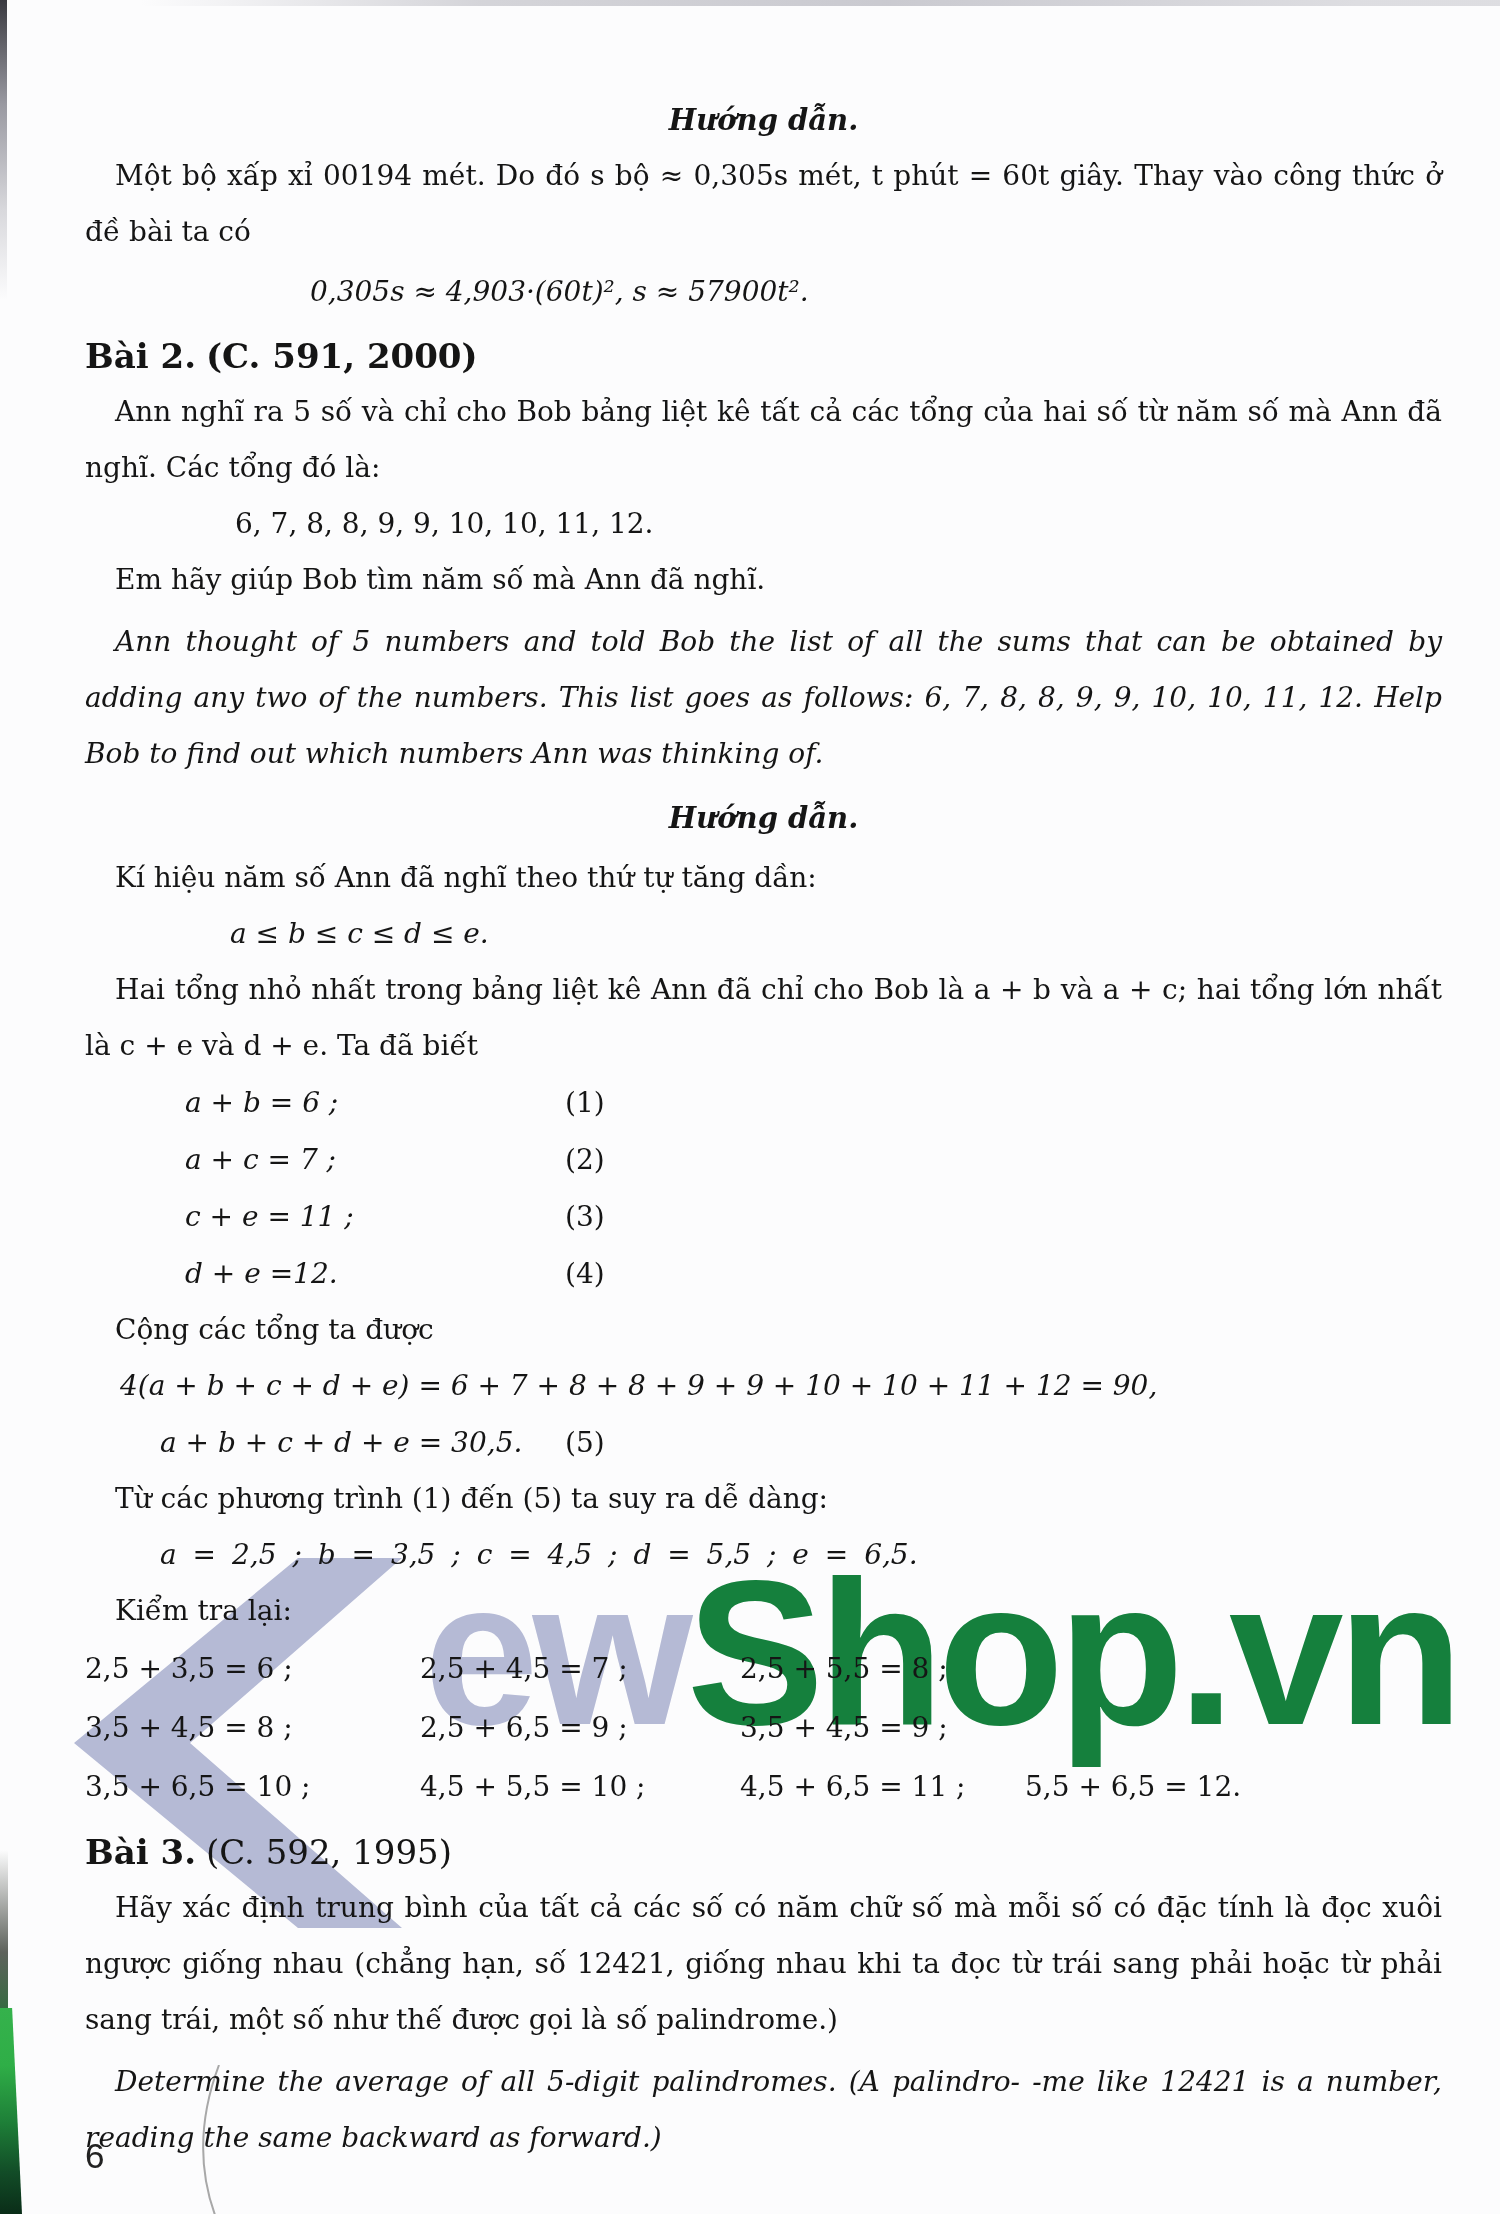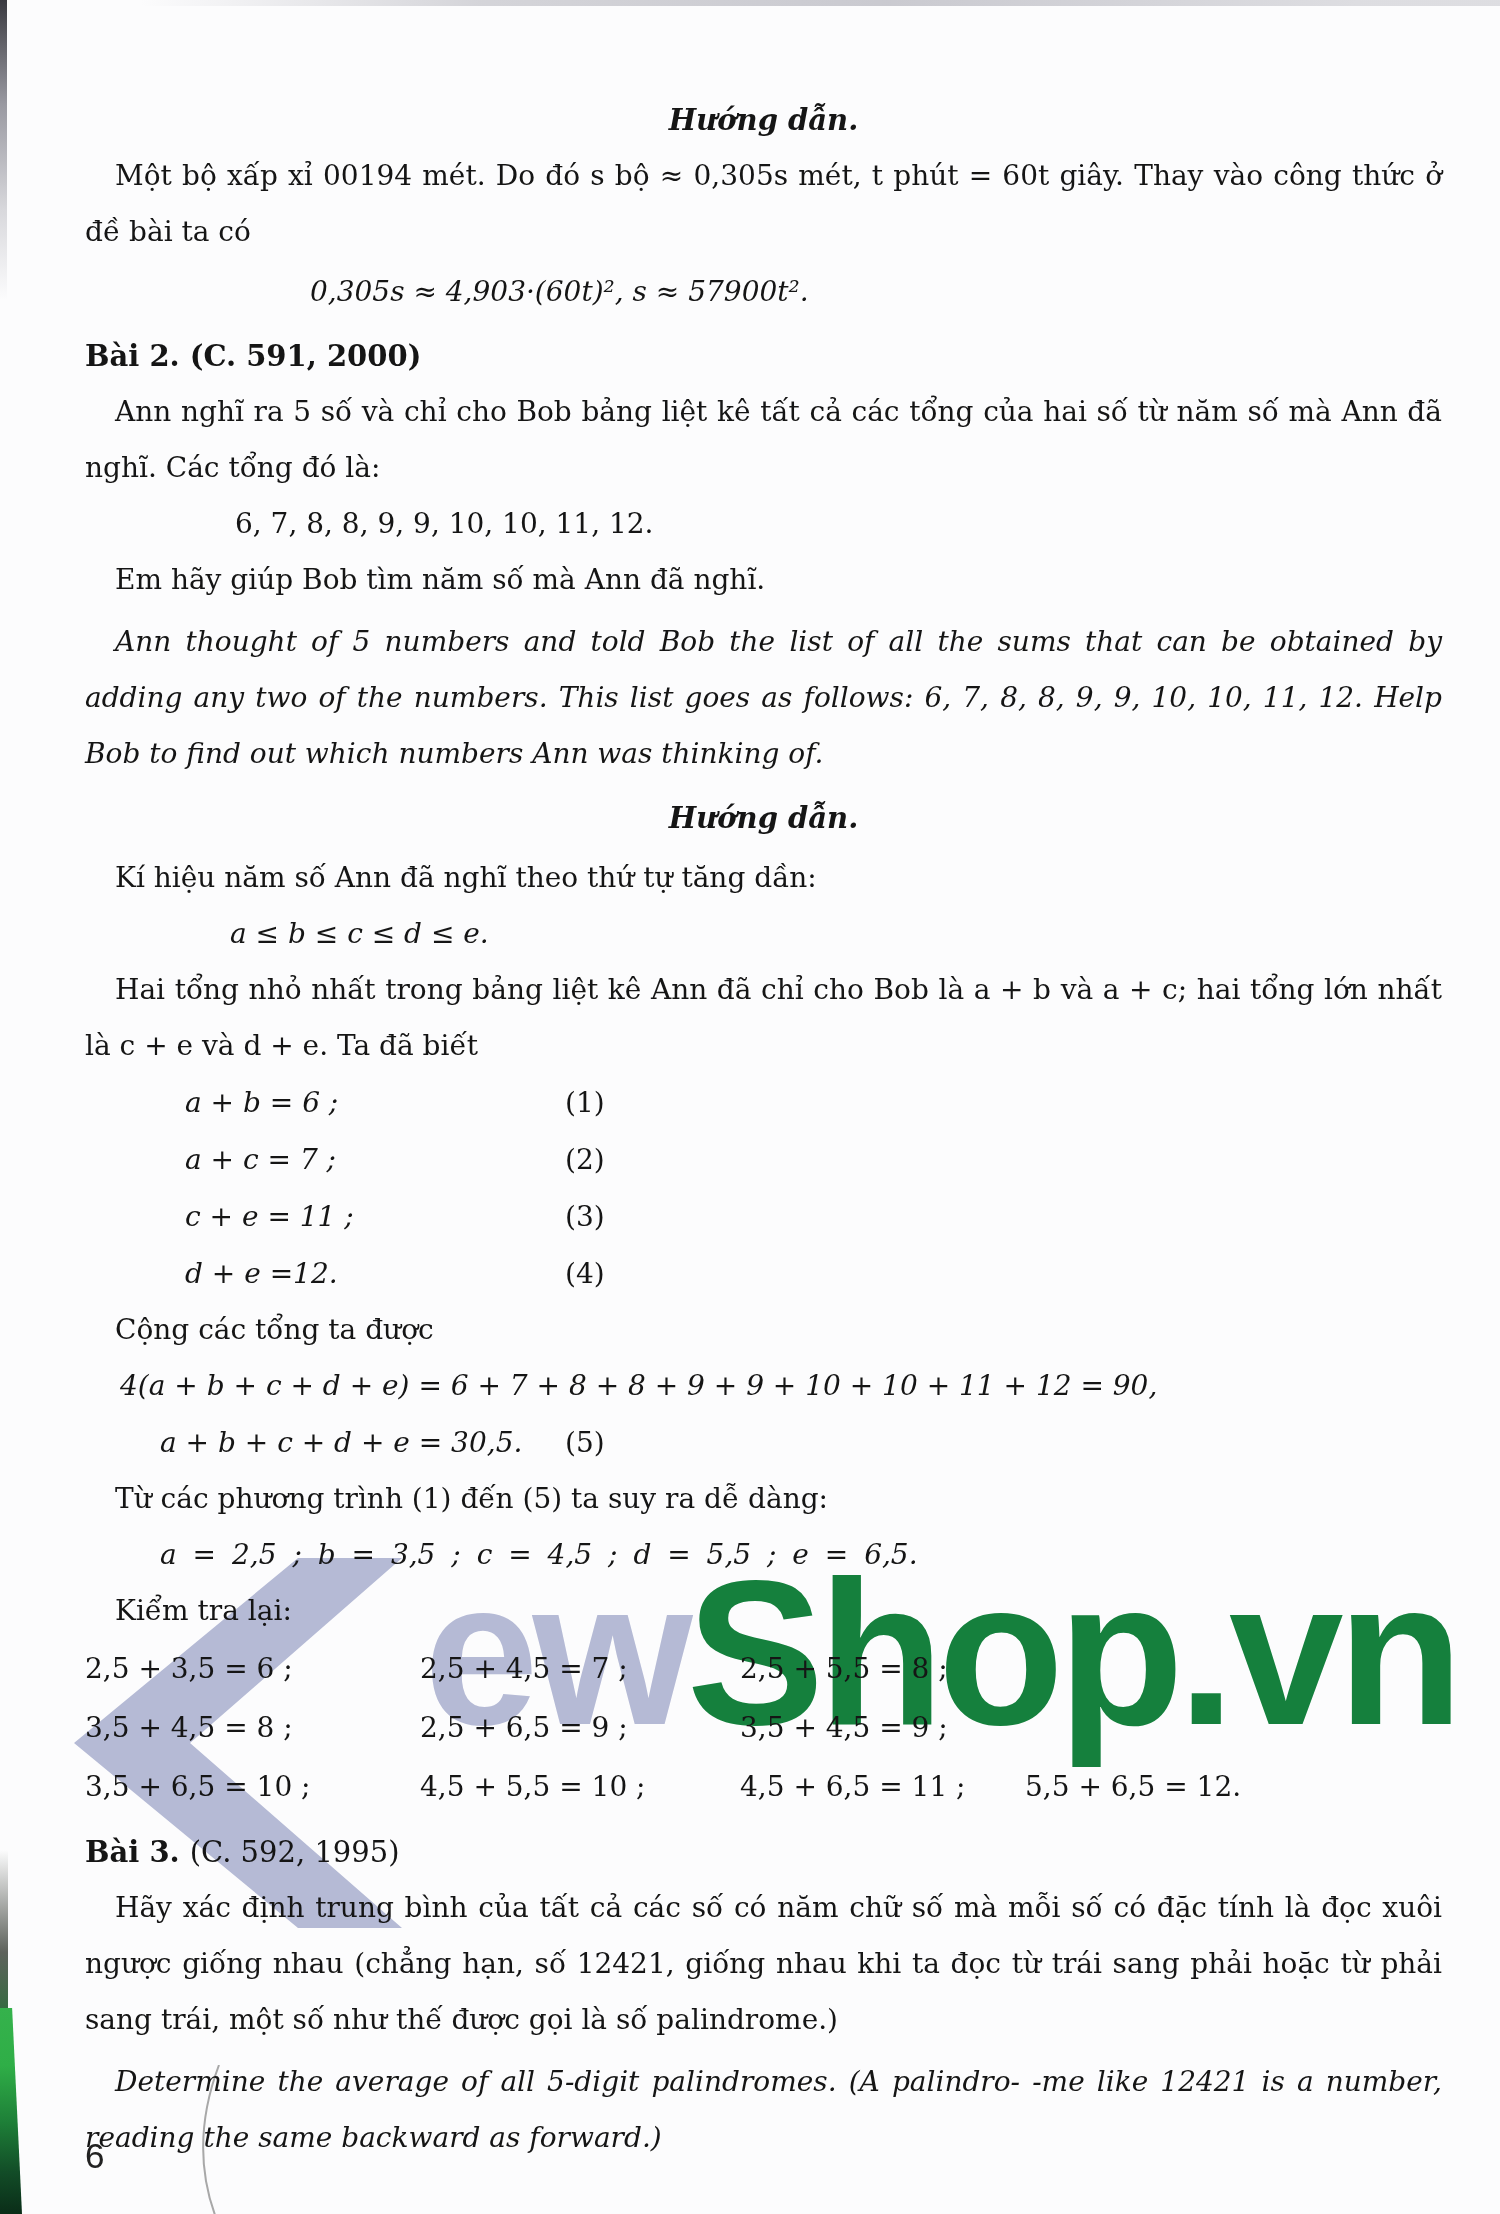--- a/index.html
+++ b/index.html
@@ -39,21 +39,21 @@
   .para{text-align:justify;}
   .indent{text-indent:30px;}
   .center{text-align:center;}
   .bold{font-weight:bold;}
   .bold-italic{font-weight:bold;font-style:italic;font-size:29px;}
   .italic{font-style:italic;}
   .math{font-style:italic;}
   .eq-center{margin:4px 0 2px 225px !important;}
   .sums-line{margin-left:150px !important;}
   .ordering{margin-left:145px !important;}
-  .problem-title{font-size:29px;margin-top:8px !important;}
+  .problem-title{font-size:34px;margin-top:8px !important;}
   .problem-title .src{margin-left:10px;}
   .h2{margin:8px 0 4px !important;}
   .eqrow{position:relative;padding-left:100px;line-height:57px;}
   .eqnum{position:absolute;left:480px;font-style:normal;}
   .bigsum{margin-left:35px !important;}
   .result{padding-left:75px;}
   .values{margin-left:75px !important;word-spacing:7px;}
   .checkgrid{display:grid;grid-template-columns:335px 320px 285px 1fr;line-height:59px;}
   .eng{margin:6px 0 !important;}
   .pagenum{position:absolute;left:85px;top:2136px;z-index:1;

